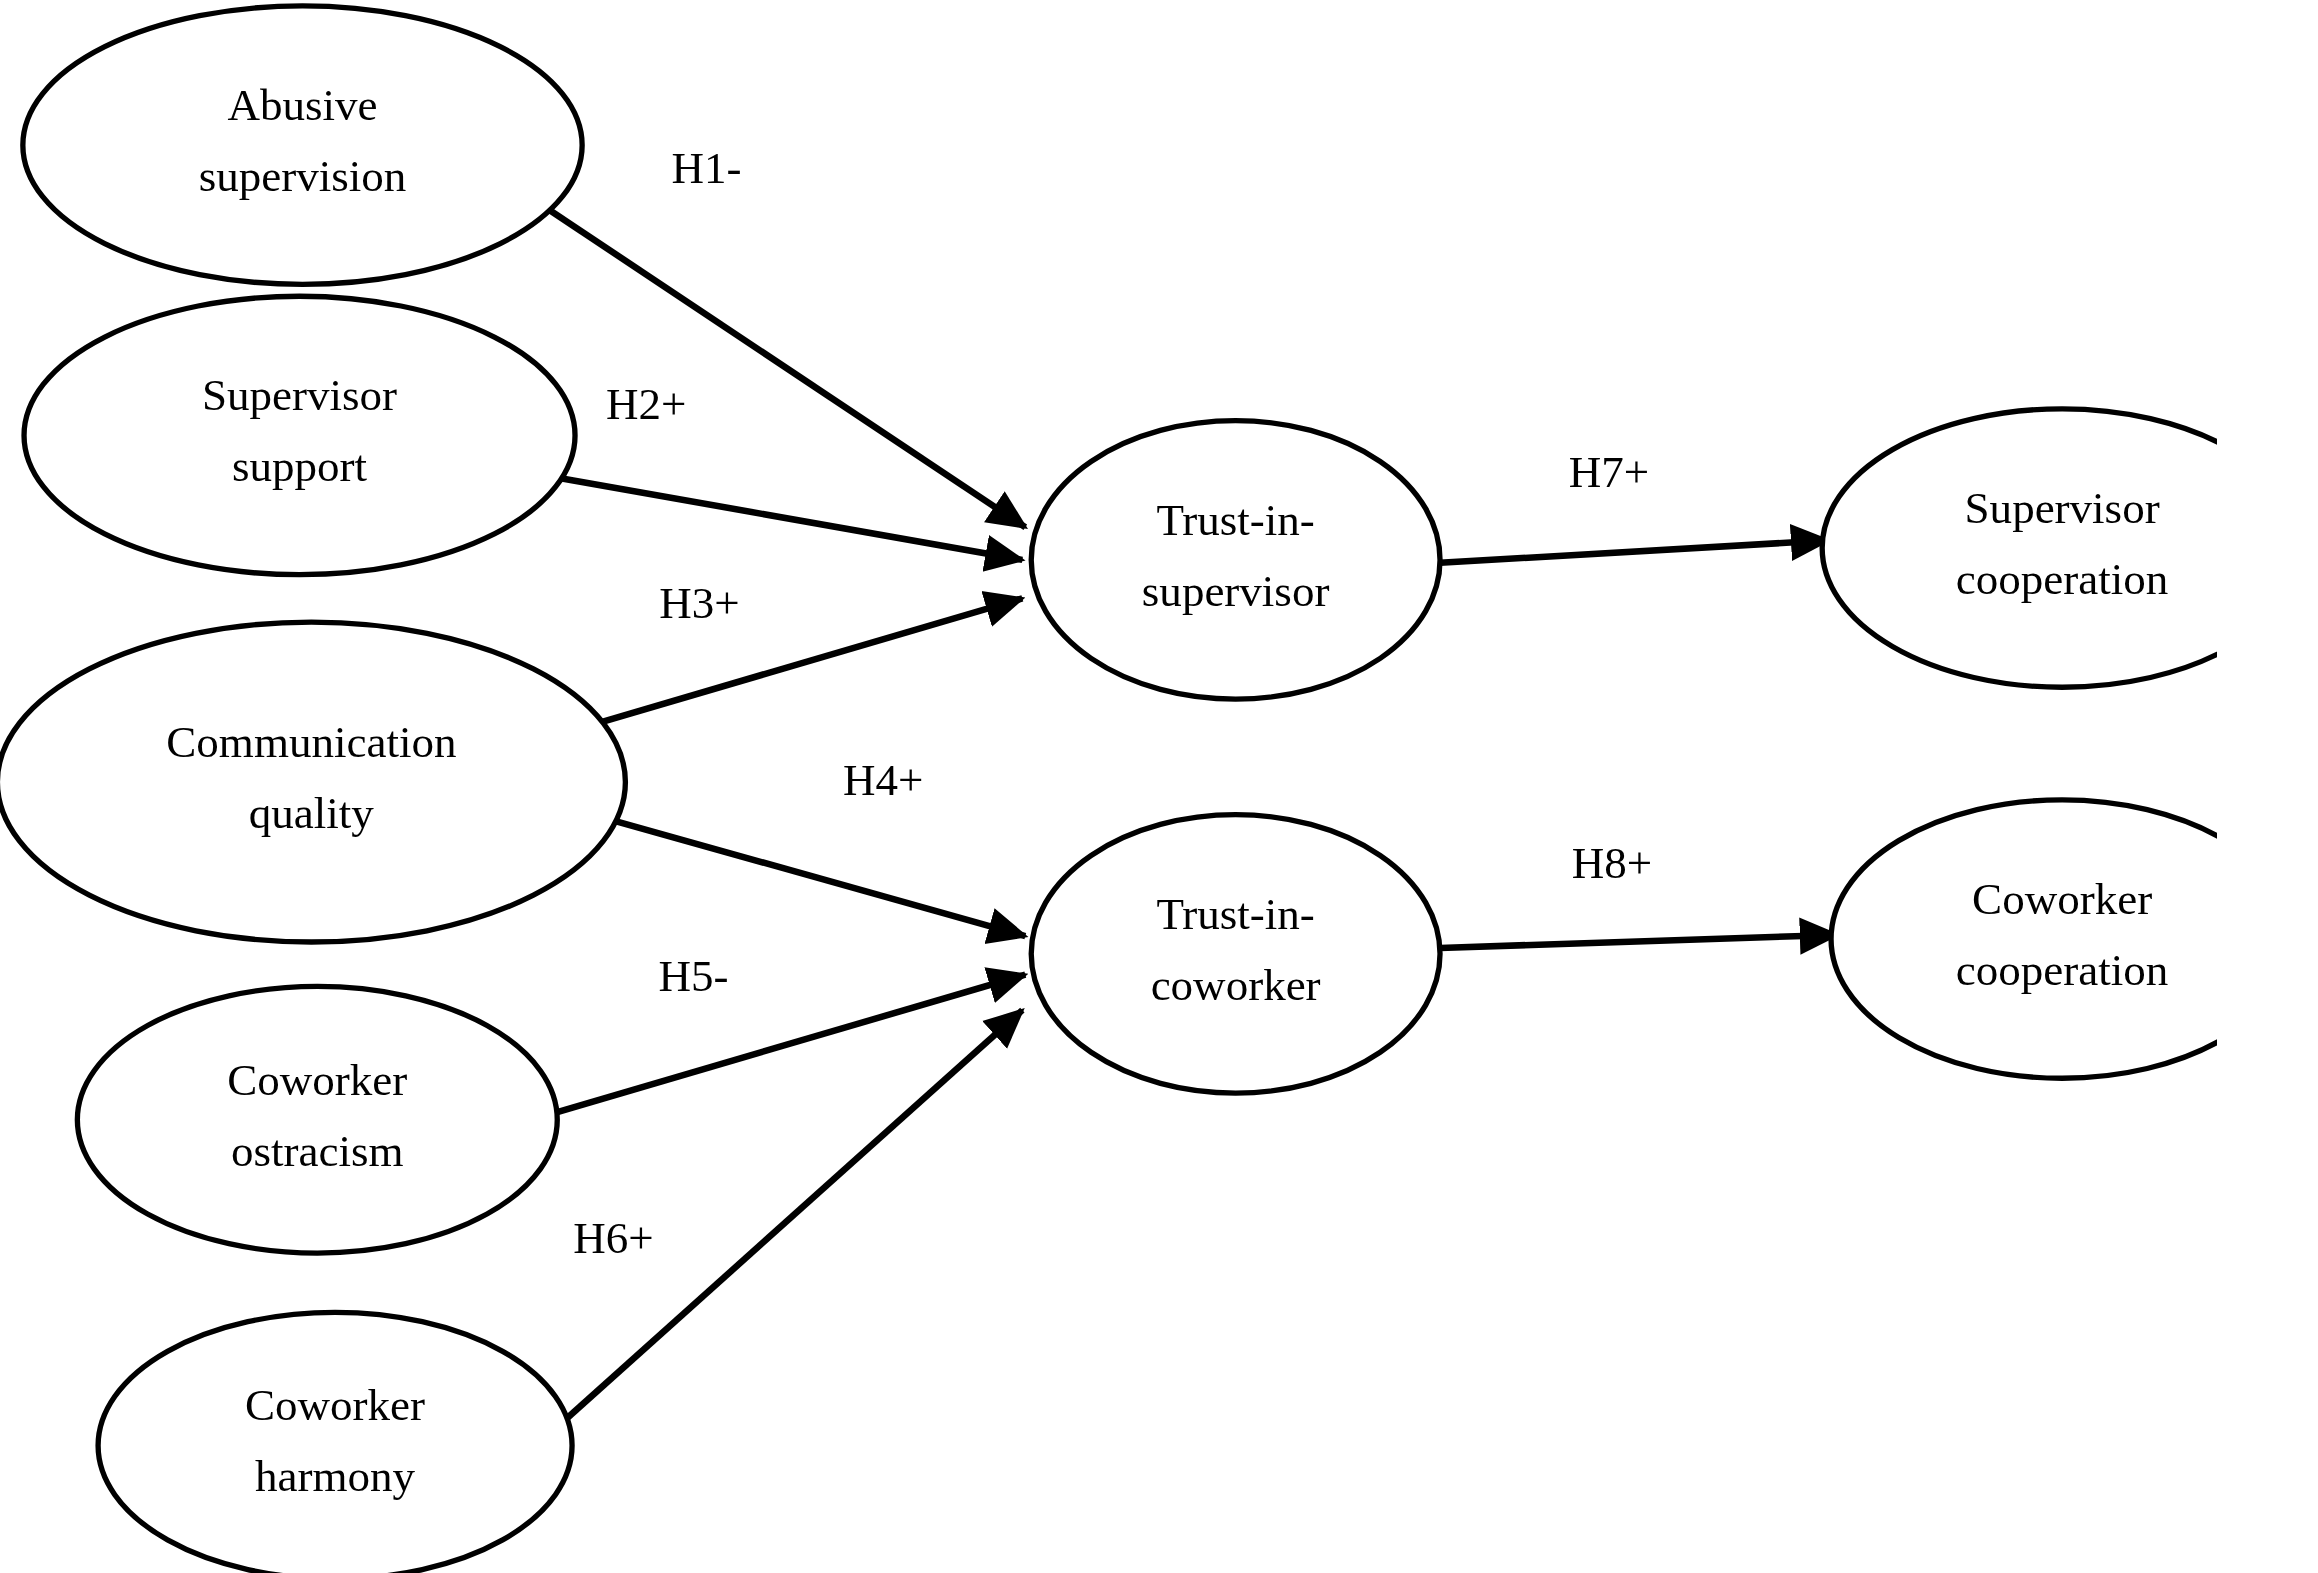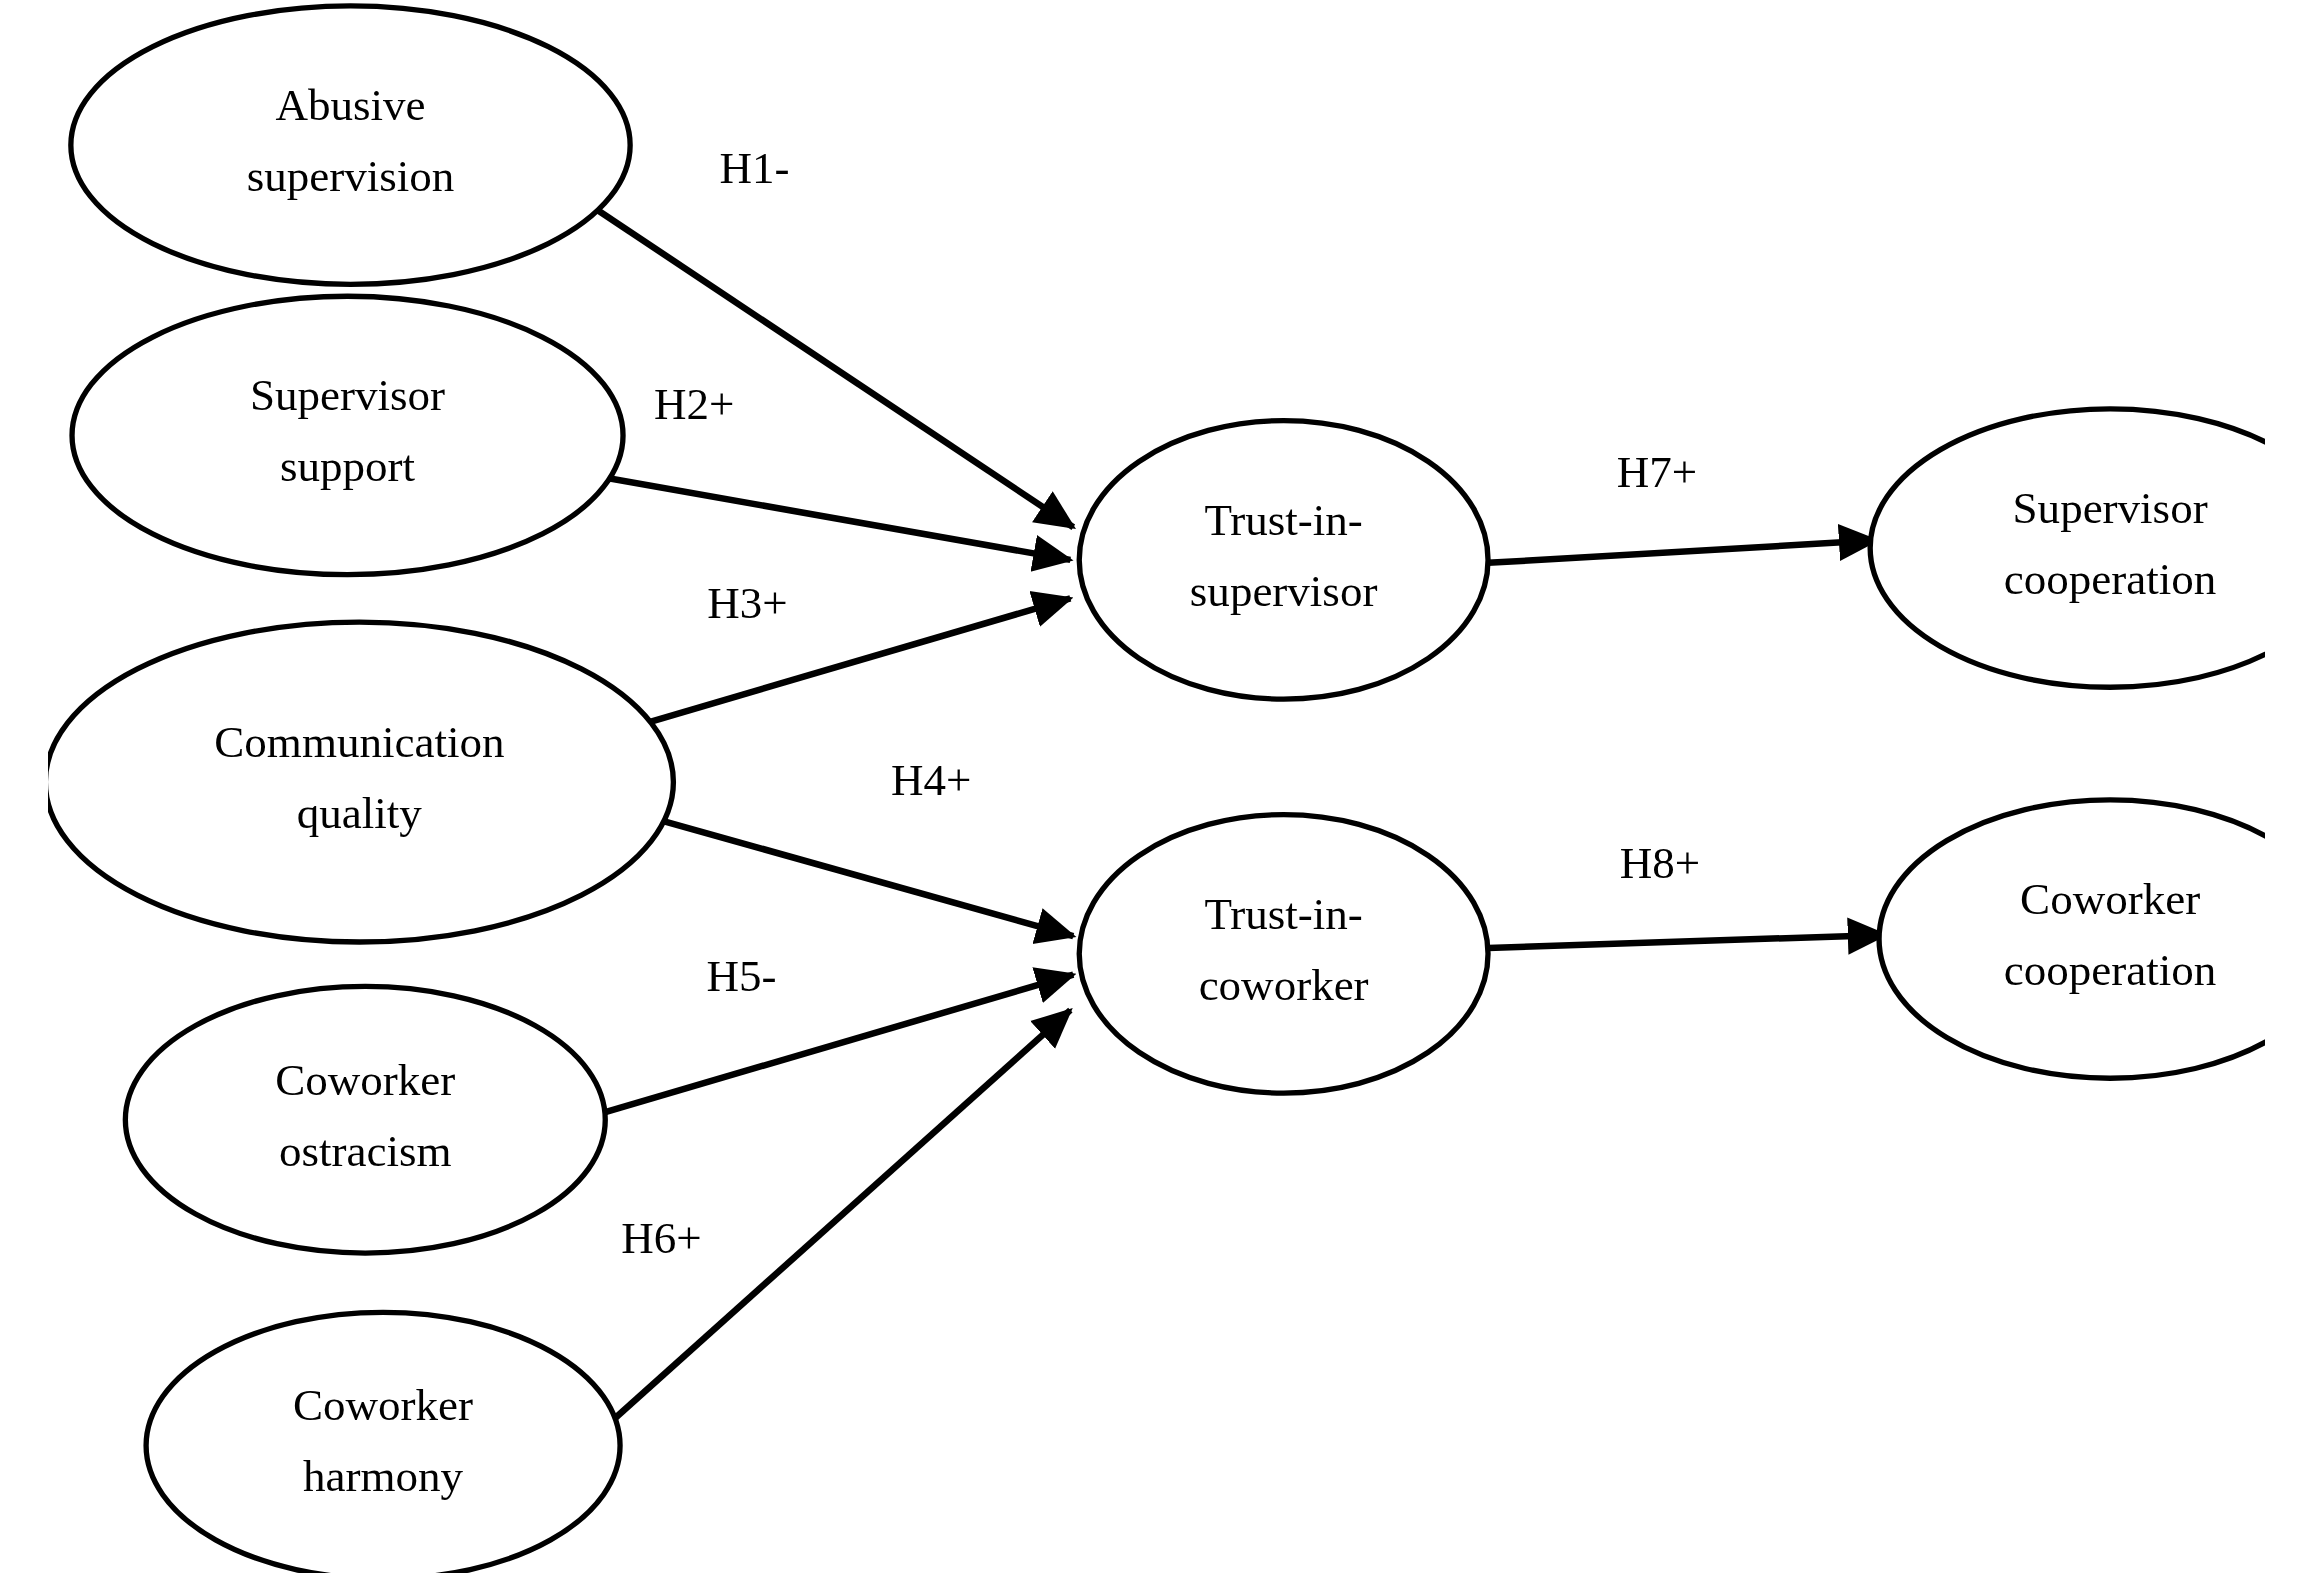--- a/index.html
+++ b/index.html
@@ -10,21 +10,20 @@
   }
   body {
     font-family: "Liberation Serif", "DejaVu Serif", serif;
   }
   #diagram-root {
     position: relative;
     width: 2217px;
     height: 1573px;
     background: #ffffff;
     overflow: hidden;
-    padding-left: 48px;
   }
   svg#model-svg {
     display: block;
     width: 2319px;
     height: 1573px;
   }
   .node-ellipse {
     fill: #ffffff;
     stroke: #000000;
     stroke-width: 9;

